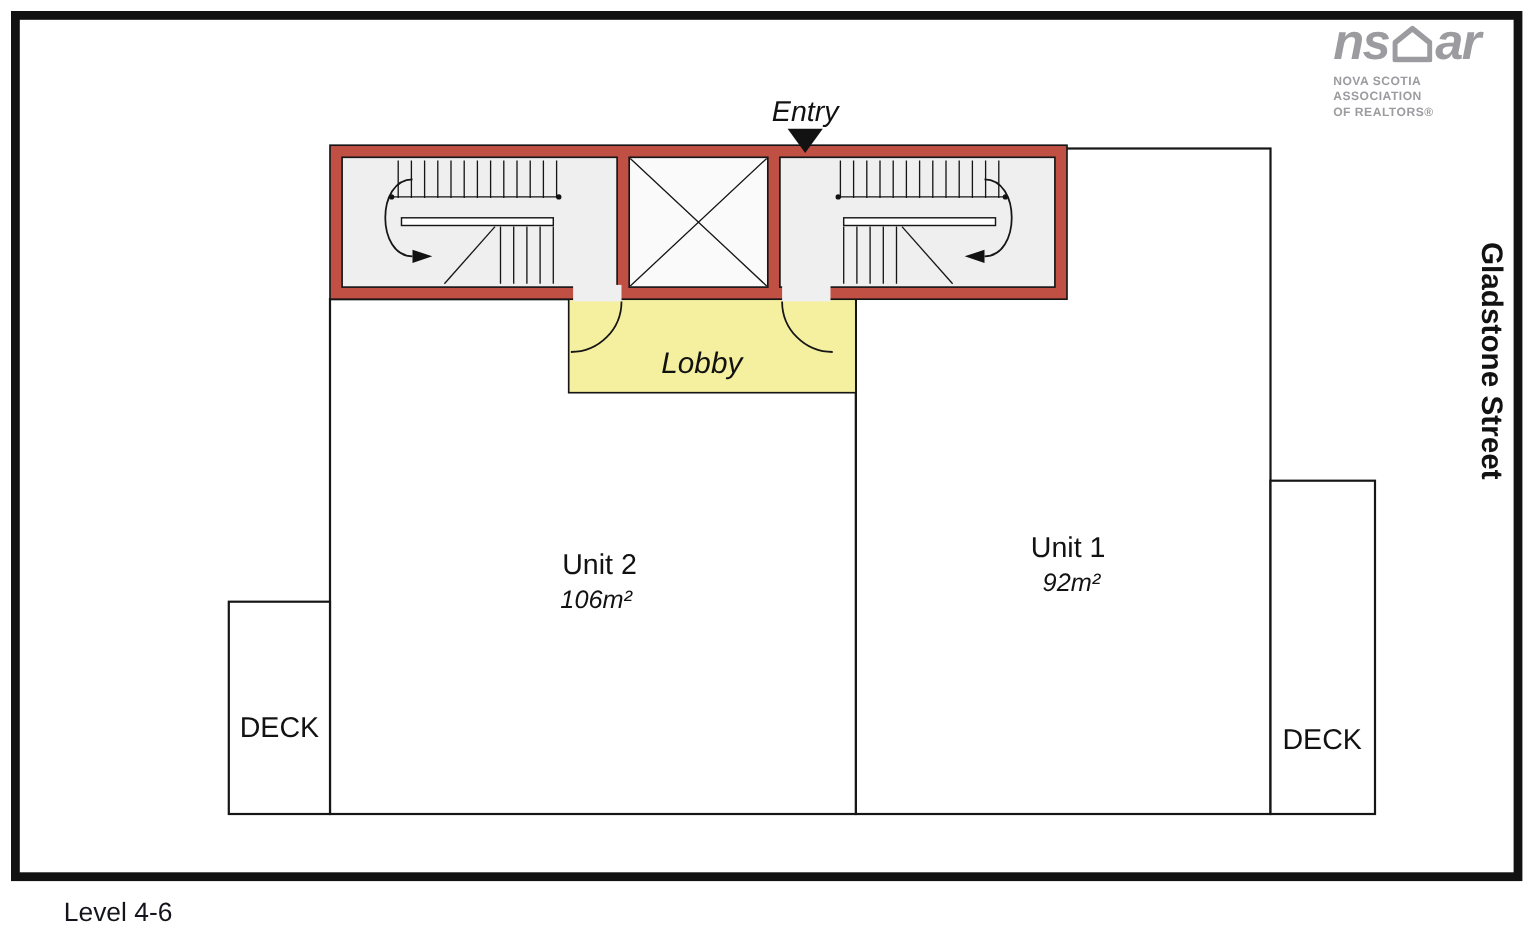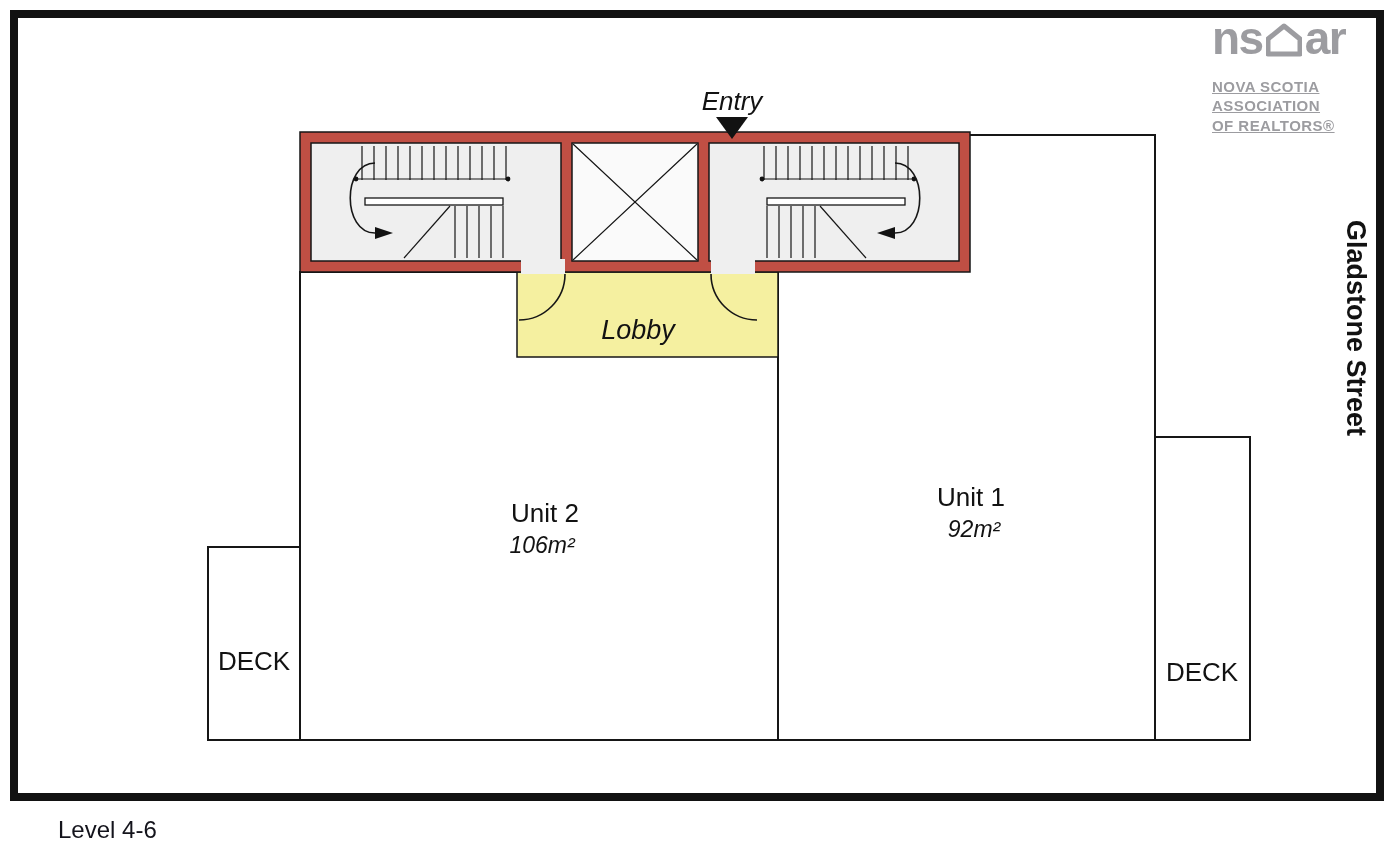--- a/index.html
+++ b/index.html
@@ -16,25 +16,26 @@
     position:absolute;left:58px;top:816px;font-size:24px;
     color:#14141c;
   }
   .logo{
     position:absolute;right:26px;top:20px;width:156px;color:#9c9ca0;
   }
   .logo-word{
     display:flex;align-items:flex-end;gap:2px;
     font-size:46px;font-weight:600;letter-spacing:-1.5px;line-height:0.82;
     color:#9c9ca0;
+    font-style:italic;
   }
   .logo-house{margin:0 1px 1px 1px;}
   .logo-sub{
-    margin-top:19px;font-size:15px;font-weight:600;letter-spacing:0.45px;
-    line-height:1.3;color:#9c9ca0;text-decoration:underline;
+    margin-top:9px;font-size:11px;font-weight:600;letter-spacing:0.45px;
+    line-height:1.3;color:#9c9ca0;
   }
   
   .room{fill:#ffffff;stroke:#161616;stroke-width:2;}
   .wall{stroke:#161616;stroke-width:1.5;}
   .comp{stroke:#161616;stroke-width:1.5;}
   .open{stroke:none;}
   .ln{stroke:#161616;stroke-width:1.6;fill:none;}
   .lnthin{stroke:#161616;stroke-width:1.2;fill:none;}
   .halfwall{fill:#ffffff;stroke:#161616;stroke-width:1.3;}
   .blackfill{fill:#121212;stroke:none;}

